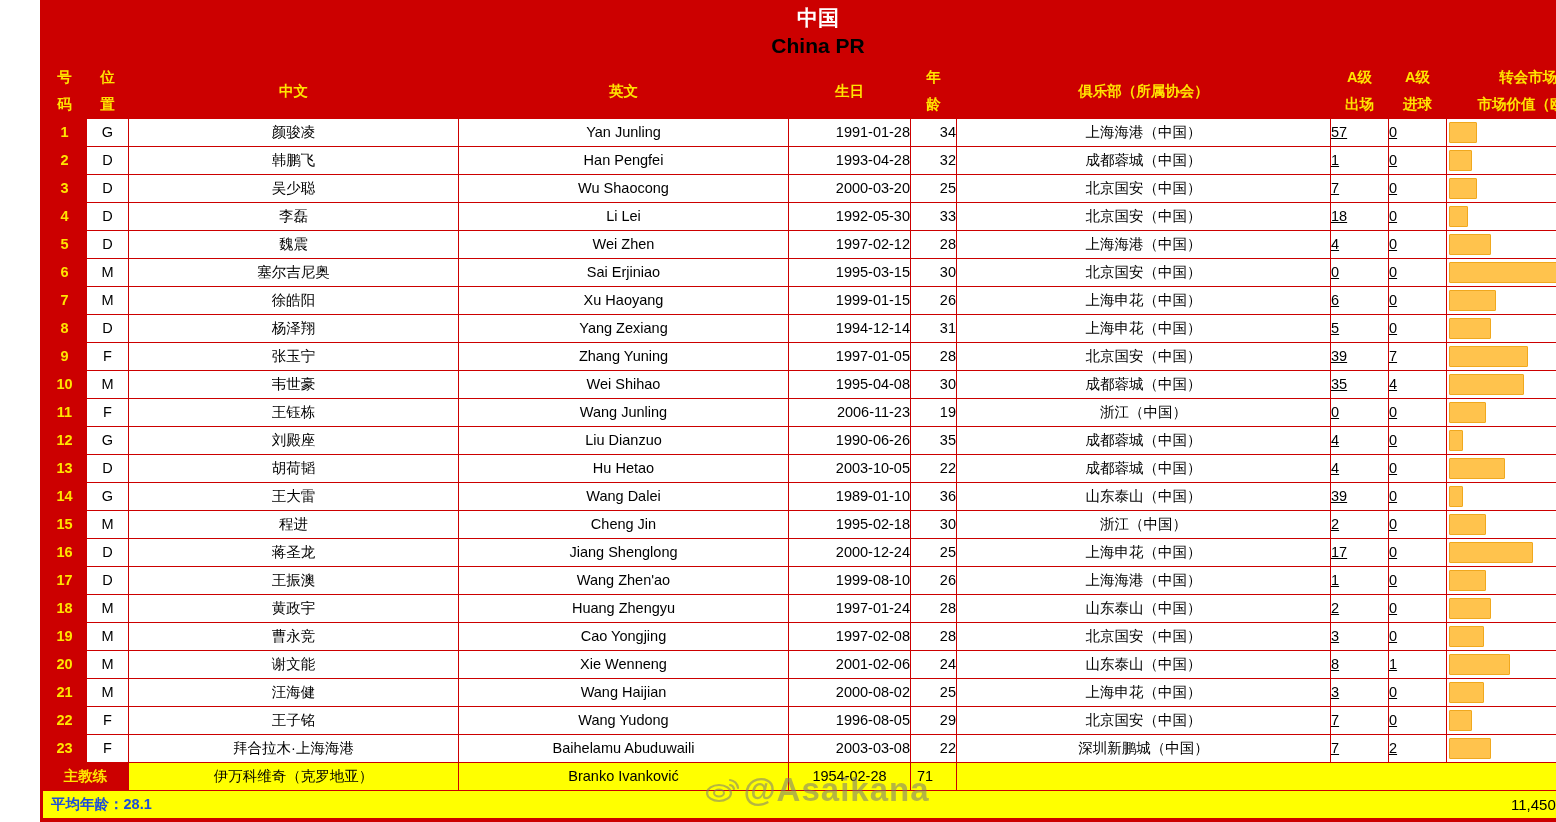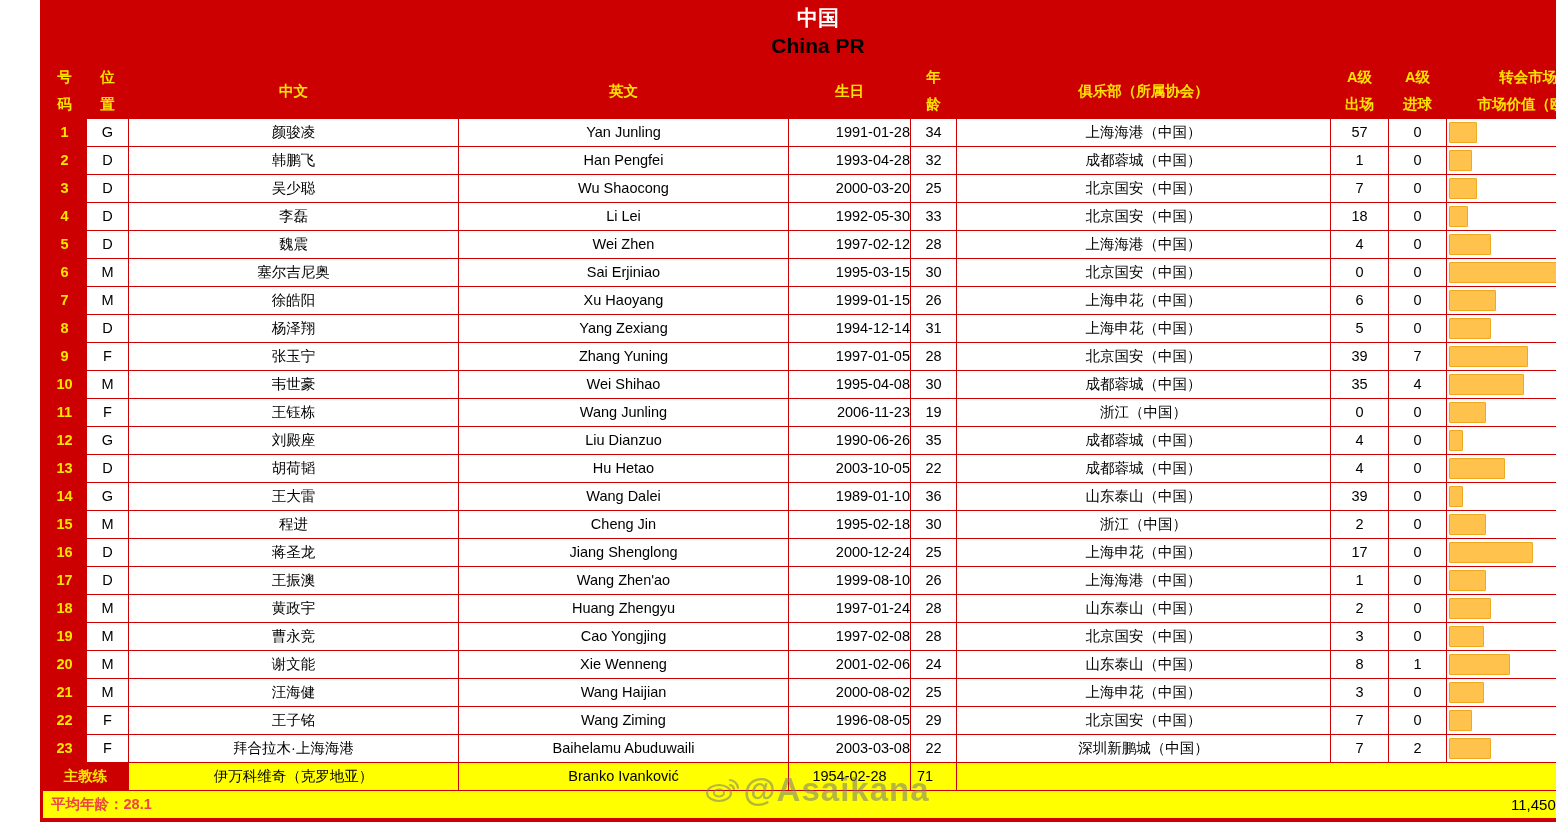--- a/index.html
+++ b/index.html
@@ -88,22 +88,22 @@
     background: #ffffff;
     color: #000000;
     text-align: center;
   }
   td.dob, td.age, td.apps, td.goals {
     background: #ffffff;
     color: #000000;
     text-align: center;
   }
   td.dob { text-align: right; padding-left: 4px; }
-  td.age { text-align: center; padding-left: 6px; }
-  td.apps, td.goals { text-align: center; }
+  td.age { text-align: right; padding-left: 6px; }
+  td.apps, td.goals { text-align: left; text-decoration: underline; }
   td.value {
     background: #ffffff;
     color: #000000;
     text-align: right;
     position: relative;
     padding-right: 6px;
   }
   td.value .bar {
     position: absolute;
     left: 2px; top: 3px; bottom: 3px;
@@ -135,21 +135,21 @@
     background: #ffff00;
     height: 28px;
     display: flex;
     align-items: center;
     justify-content: space-between;
     border: 1px solid #cc0000;
     border-top: none;
     position: relative;
   }
   .footer .avg {
-    color: #ef4444;
+    color: #1d4ed8;
     font-weight: bold;
     font-size: 14.5px;
     padding-left: 8px;
   }
   .footer .total {
     color: #000000;
     font-weight: normal;
     font-size: 15px;
     padding-right: 8px;
   }
@@ -491,21 +491,21 @@
           <td class="age">25</td>
           <td class="club">上海申花（中国）</td>
           <td class="apps">3</td>
           <td class="goals">0</td>
           <td class="value"><span class="bar" style="width: 35px;"></span><span class="val">375,000</span></td>
         </tr>
         <tr>
           <td class="num">22</td>
           <td class="pos">F</td>
           <td class="cn">王子铭</td>
-          <td class="en">Wang Ziming</td>
+          <td class="en">Wang Yudong</td>
           <td class="dob">1996-08-05</td>
           <td class="age">29</td>
           <td class="club">北京国安（中国）</td>
           <td class="apps">7</td>
           <td class="goals">0</td>
           <td class="value"><span class="bar" style="width: 23px;"></span><span class="val">250,000</span></td>
         </tr>
         <tr>
           <td class="num">23</td>
           <td class="pos">F</td>

